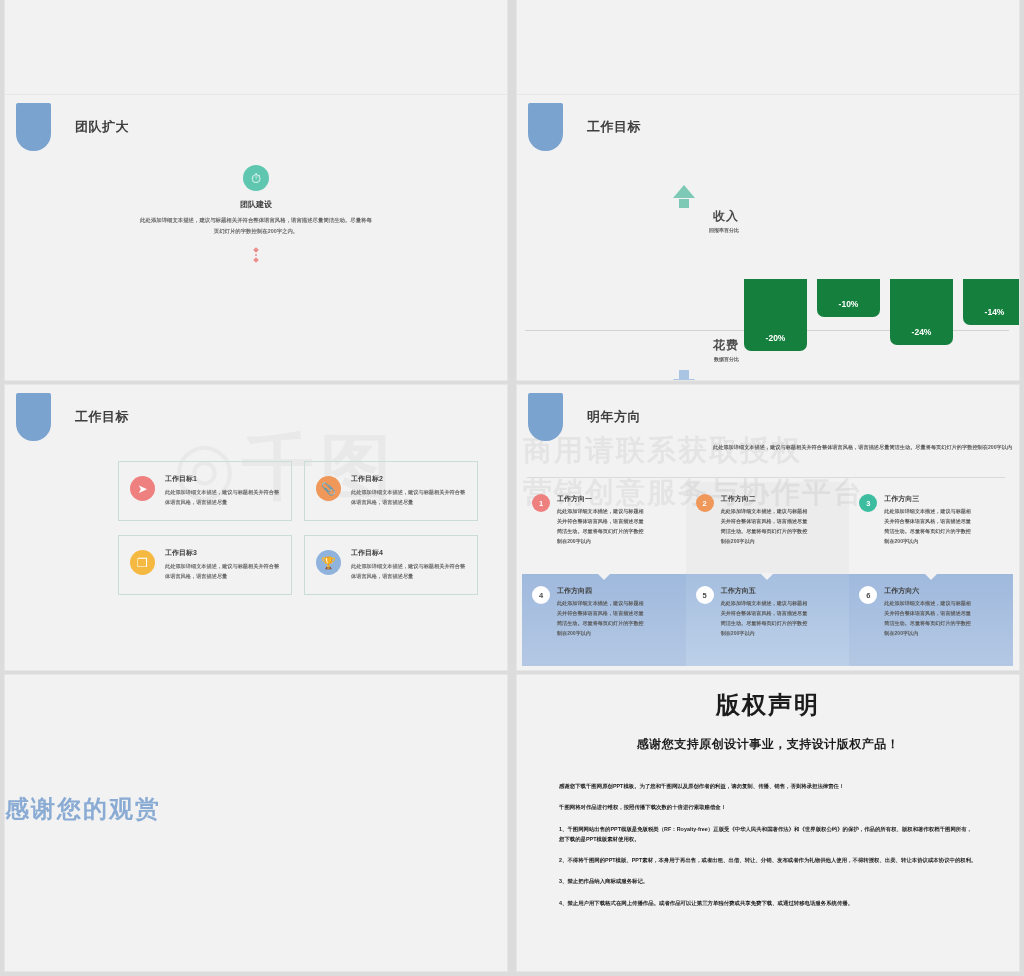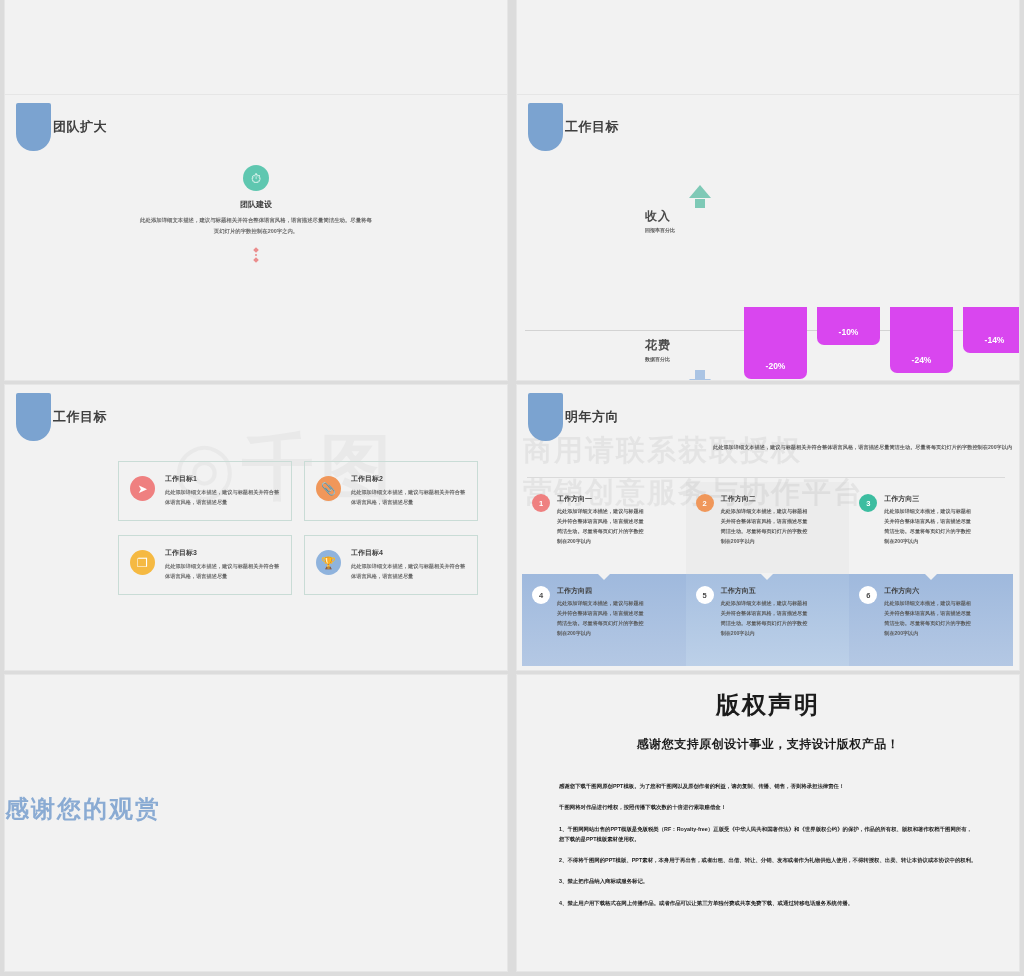--- a/index.html
+++ b/index.html
@@ -31,21 +31,21 @@
     display: flex; align-items: center;
   }
   .shield {
     width: 35px; height: 48px;
     background: #7ba3d0;
     border-radius: 2px 2px 17px 17px;
     flex: none;
   }
   .sl-title {
     font-size: 13px; font-weight: bold; color: #3f3f3f;
-    margin-left: 2px; letter-spacing: .5px;
+    margin-left: 24px; letter-spacing: .5px;
     white-space: nowrap;
   }
 
   
   .tb-center {
     position: absolute; left: 0; right: 0; top: 70px;
     display: flex; flex-direction: column; align-items: center;
   }
   .tb-icon {
     width: 26px; height: 26px; border-radius: 50%;
@@ -69,21 +69,21 @@
 
   
   .chart {
     position: absolute; left: 0; top: 52px; right: 0; bottom: 0;
   }
   .axis {
     position: absolute; left: 8px; right: 10px; top: 183px;
     height: 1px; background: #d3d3d3;
   }
   .ax-lbl {
-    position: absolute; left: 128px; width: 110px; text-align: left;
+    position: absolute; left: 112px; width: 110px; text-align: right;
   }
   .ax-lbl .big { font-size: 12px; font-weight: bold; color: #4a4a4a; letter-spacing: 1px; }
   .ax-lbl .small { font-size: 5px; font-weight: bold; color: #555; margin-top: 2px; }
   .arrow-up {
     width: 0; height: 0; margin: 0 auto 1px;
     border-left: 11px solid transparent; border-right: 11px solid transparent;
     border-bottom: 13px solid #7ec9b6;
     position: relative;
   }
   .arrow-up-stem {
@@ -92,25 +92,25 @@
   .arrow-dn-stem { width: 10px; height: 9px; background: #aac4e4; margin: 0 auto; }
   .arrow-dn {
     width: 0; height: 0; margin: 0 auto;
     border-left: 11px solid transparent; border-right: 11px solid transparent;
     border-top: 13px solid #aac4e4;
   }
   .bars { position: absolute; left: 222px; right: 14px; top: 0; bottom: 0; }
   .bar-col { position: absolute; width: 63px; }
   .bar-neg {
     position: absolute; top: 132px; left: 0; width: 100%;
-    background: #d946ef; border-radius: 0 0 7px 7px;
+    background: #15803d; border-radius: 0 0 7px 7px;
     color: #fff; text-align: center;
     display: flex; align-items: flex-end; justify-content: center;
     padding-bottom: 8px;
-    font-size: 8.5px; font-weight: bold; margin-top: 28px;
+    font-size: 8.5px; font-weight: bold;
   }
 
   
   .cards {
     position: absolute; left: 113px; top: 76px;
     display: grid; grid-template-columns: 174px 174px;
     gap: 14px 12px;
   }
   .card {
     border: 1px solid #c9dcd6; background: transparent;

